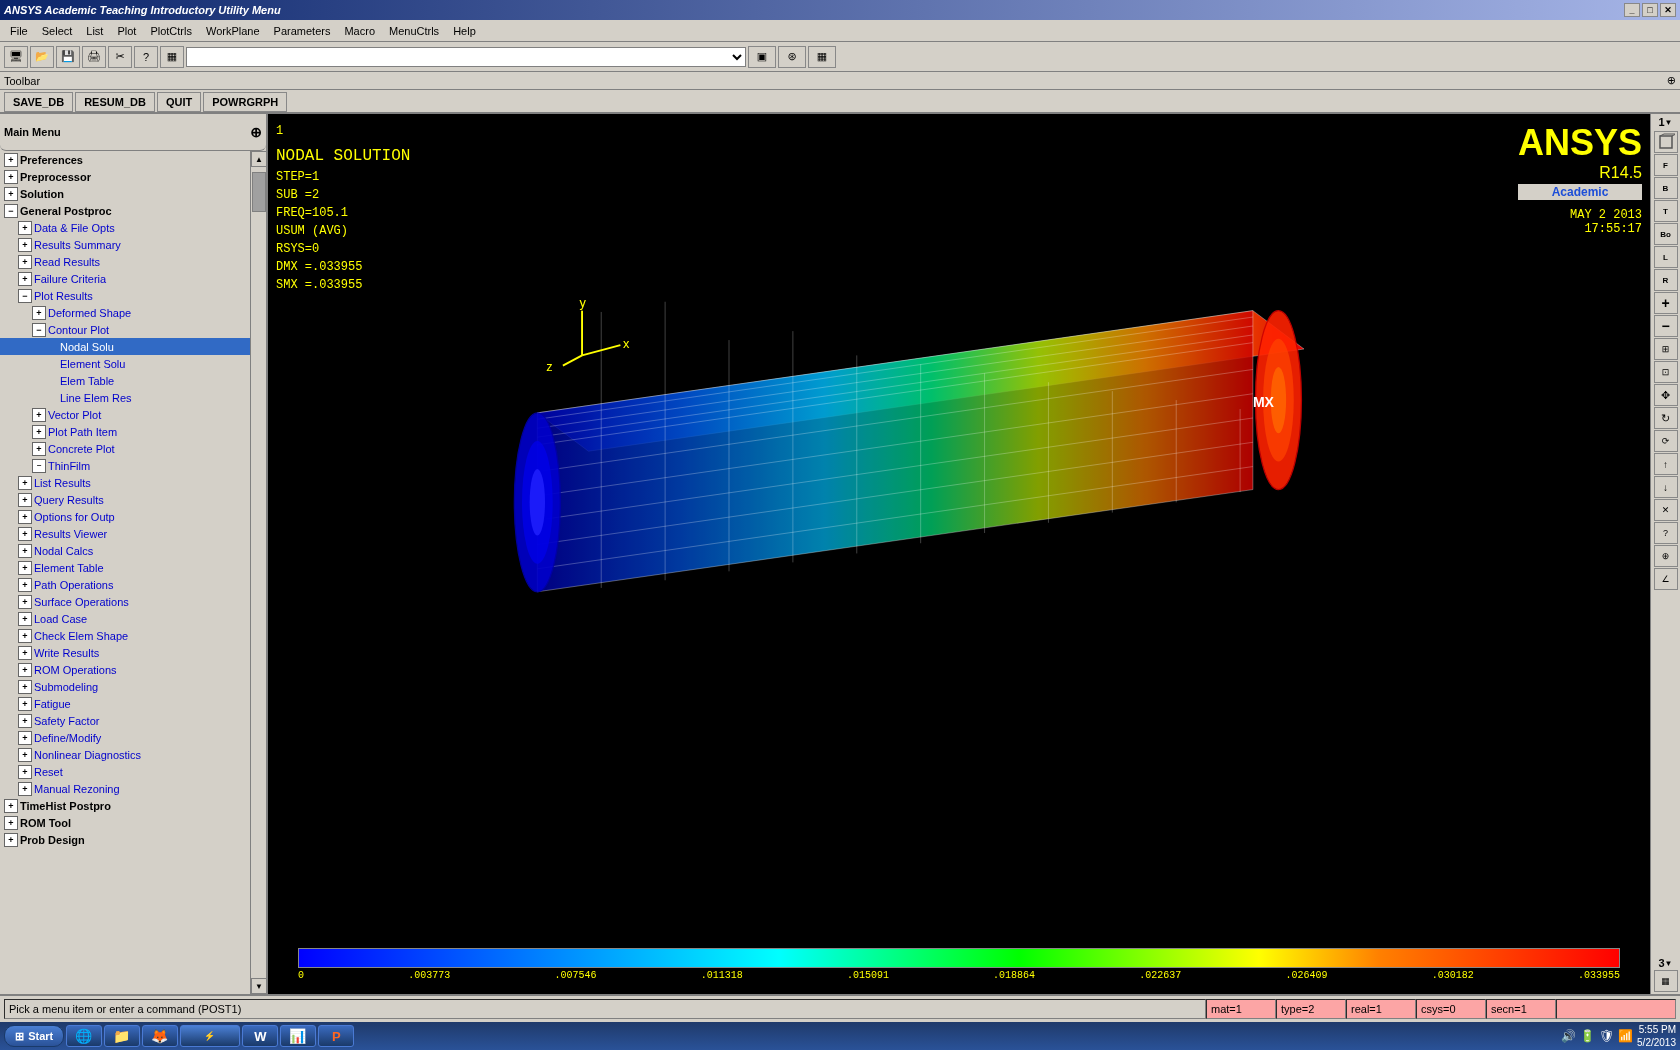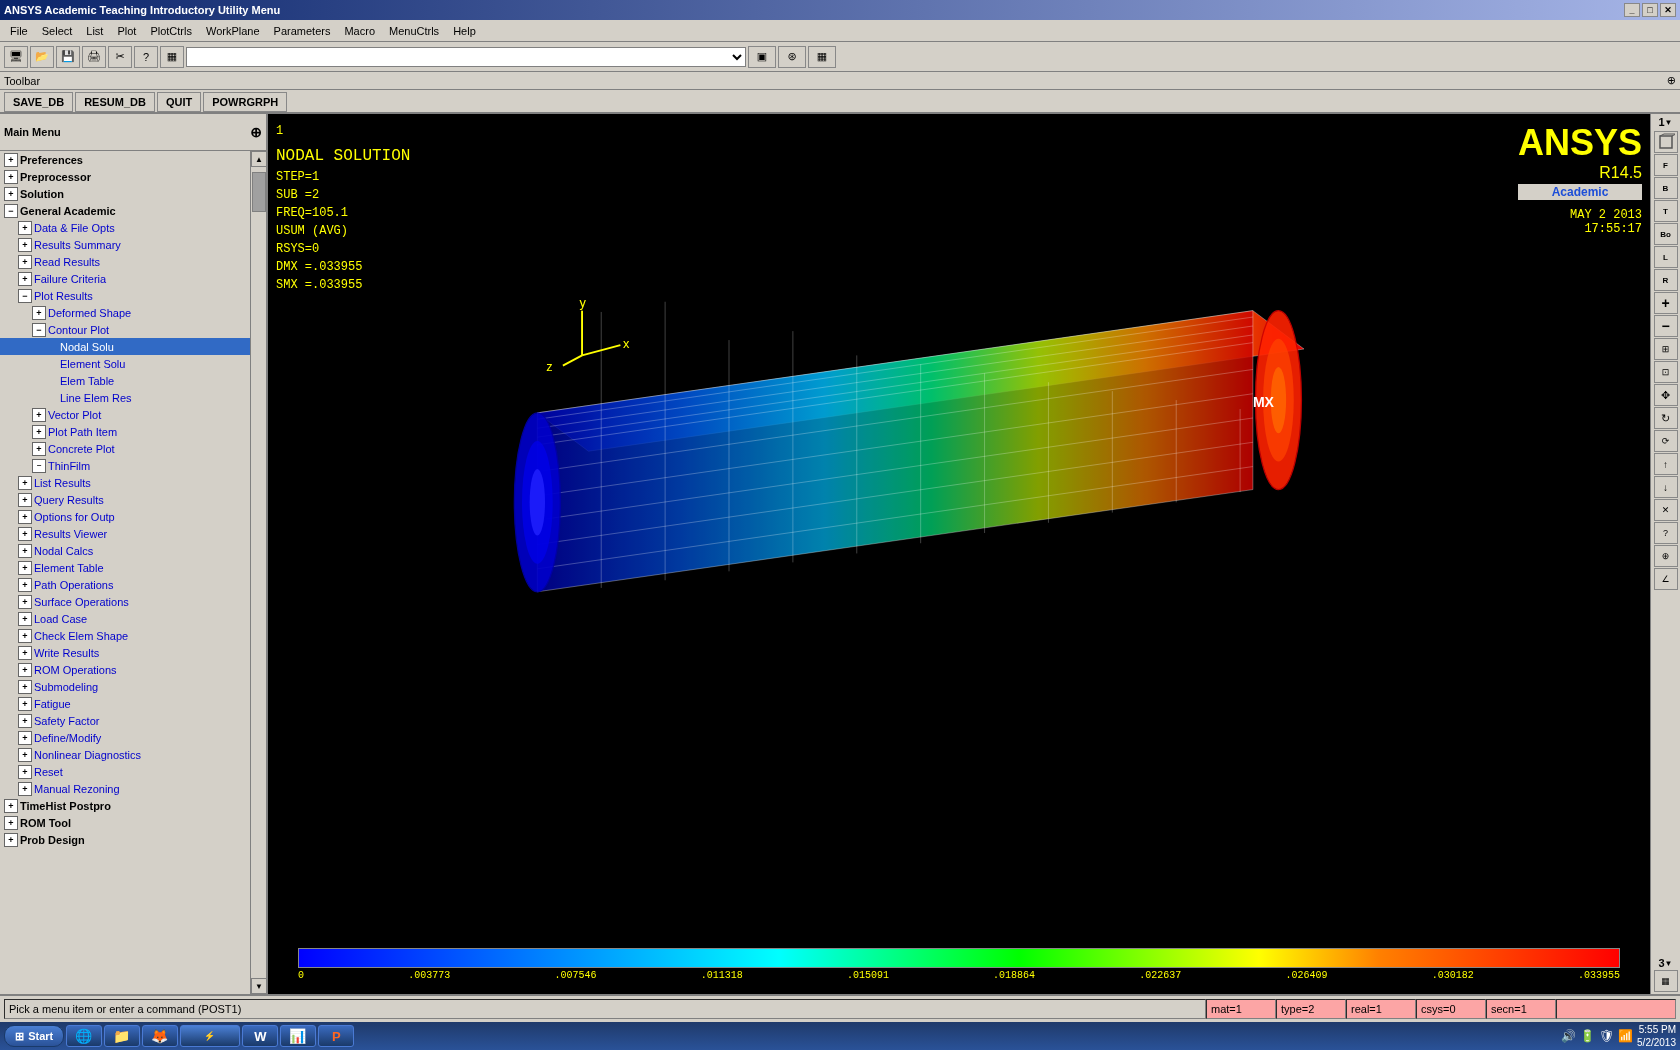--- a/index.html
+++ b/index.html
@@ -9,21 +9,21 @@
     #title-bar {
       background: linear-gradient(to right, #0a246a, #a6b5e7);
       color: white;
       height: 20px;
       display: flex;
       align-items: center;
       padding: 0 4px;
       font-size: 11px;
       font-weight: bold;
     }
-    #title-bar .title-text { flex: 1; }
+    #title-bar .title-text { flex: 1; font-style: italic; }
     #title-bar .win-controls { display: flex; gap: 2px; }
     #title-bar .win-btn {
       width: 16px; height: 14px;
       background: #d4d0c8;
       border: 1px solid #888;
       font-size: 9px;
       display: flex; align-items: center; justify-content: center;
       cursor: pointer;
       color: black;
     }
@@ -128,20 +128,21 @@
       overflow: hidden;
     }
     #panel-header {
       background: #d4d0c8;
       padding: 18px 4px;
       border-bottom: 1px solid #808080;
       display: flex;
       align-items: center;
       justify-content: space-between;
       height: 22px;
+      border-radius: 6px;
     }
     #panel-header span { font-size: 11px; font-weight: bold; }
     #panel-scroll {
       flex: 1;
       overflow-y: auto;
       overflow-x: hidden;
     }
     .tree-item {
       display: flex;
       align-items: center;
@@ -488,21 +489,21 @@
         <div class="tree-item tree-indent-1">
           <div class="expander">+</div>
           <span class="item-label bold">Preprocessor</span>
         </div>
         <div class="tree-item tree-indent-1">
           <div class="expander">+</div>
           <span class="item-label bold">Solution</span>
         </div>
         <div class="tree-item tree-indent-1">
           <div class="expander">−</div>
-          <span class="item-label bold">General Academic</span>
+          <span class="item-label bold">General Postproc</span>
         </div>
         <div class="tree-item tree-indent-2">
           <div class="expander">+</div>
           <span class="item-label">Data &amp; File Opts</span>
         </div>
         <div class="tree-item tree-indent-2">
           <div class="expander">+</div>
           <span class="item-label">Results Summary</span>
         </div>
         <div class="tree-item tree-indent-2">

